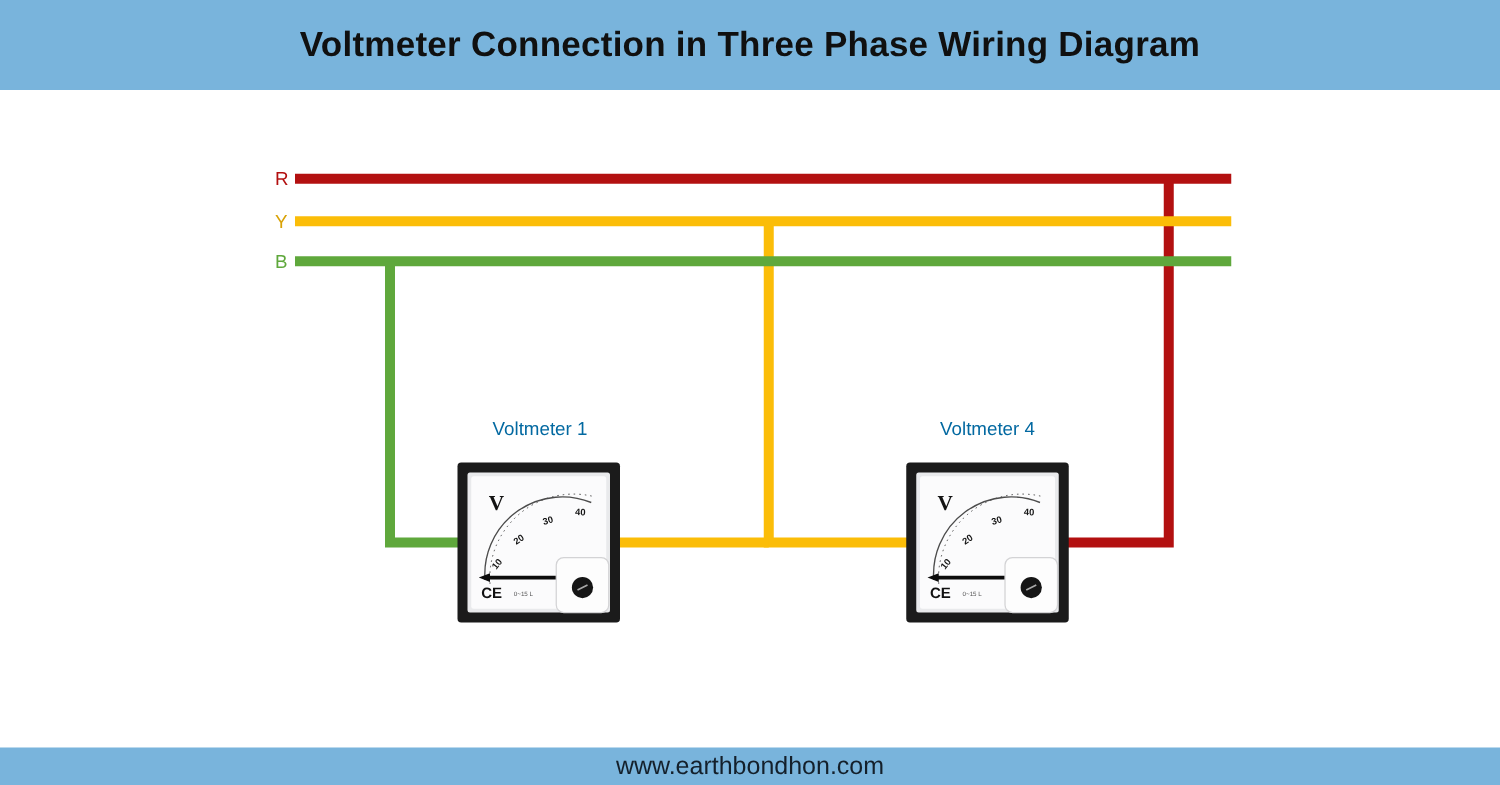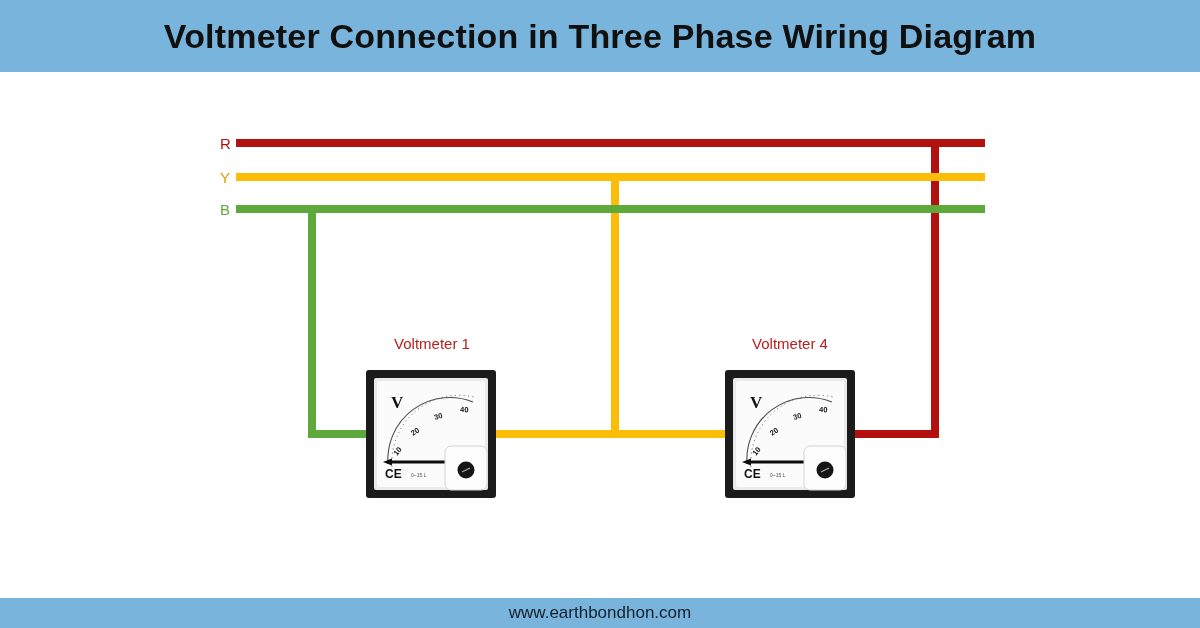--- a/index.html
+++ b/index.html
@@ -30,28 +30,28 @@
   }
   #header-band {
     top: 0;
     height: 72px;
   }
   #footer-band {
     top: 598px;
     height: 30px;
   }
   #page-title {
-    font-size: 34px;
+    font-size: 28px;
     font-weight: bold;
     color: #101010;
     letter-spacing: 0.2px;
     white-space: nowrap;
   }
   #footer-url {
-    font-size: 17px;
+    font-size: 20px;
     color: #14202b;
     white-space: nowrap;
   }
   #canvas-area {
     position: absolute;
     left: 0;
     top: 72px;
     width: 1200px;
     height: 526px;
     background: #ffffff;
@@ -66,21 +66,21 @@
   .phase-label {
     position: absolute;
     font-size: 15px;
     font-weight: normal;
     line-height: 1;
     white-space: nowrap;
   }
   .meter-caption {
     position: absolute;
     font-size: 15px;
-    color: #b91c1c;
+    color: #0369a1;
     white-space: nowrap;
     text-align: center;
   }
   .meter {
     position: absolute;
   }
 </style>
 </head>
 <body>
 

